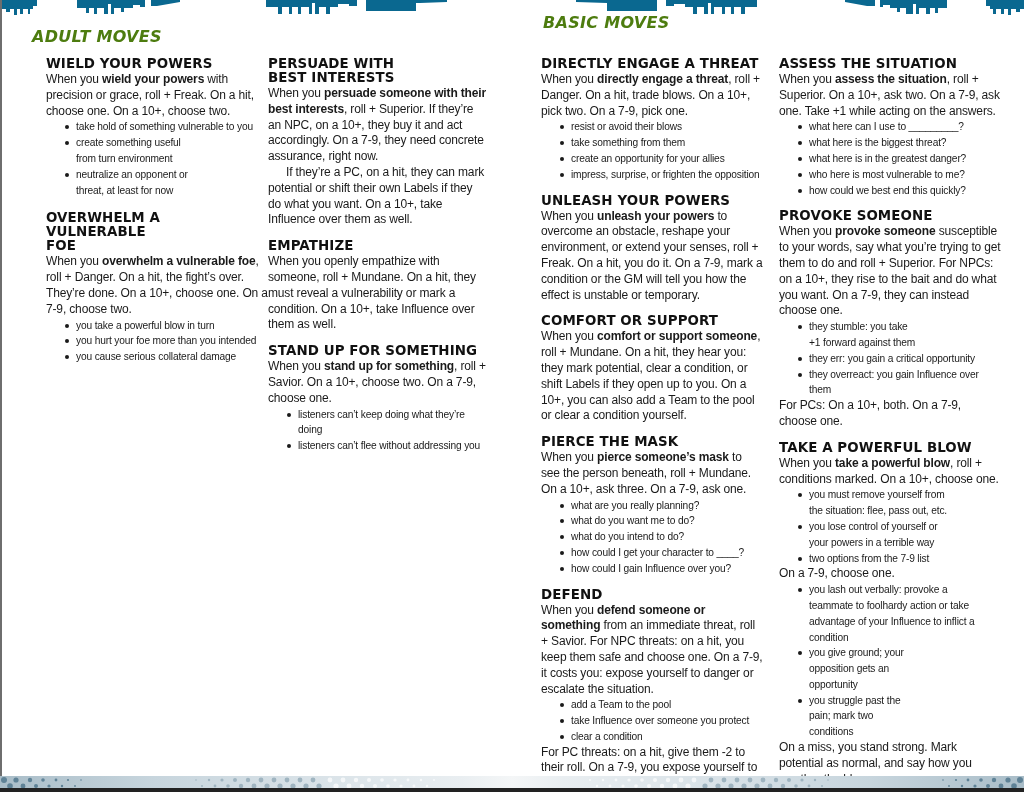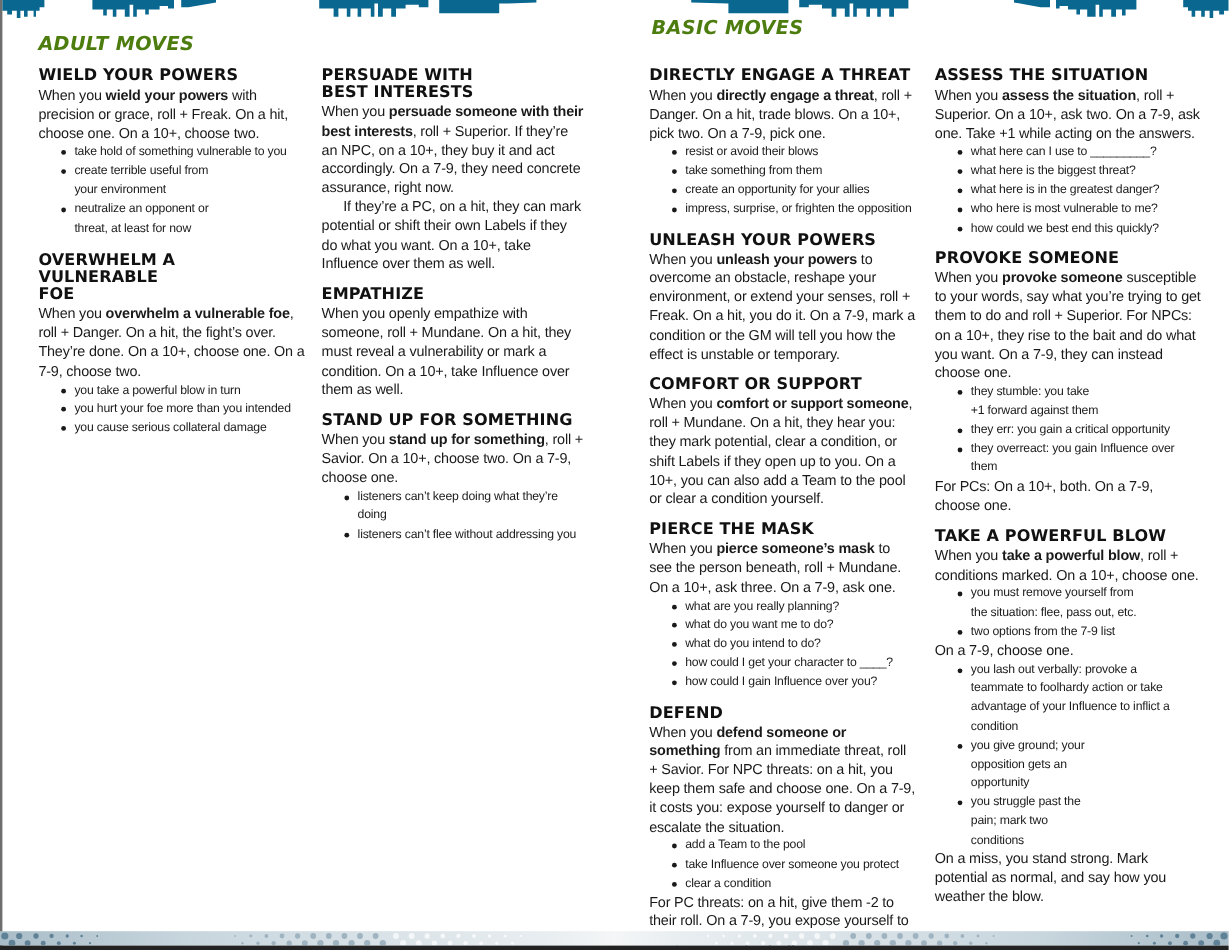--- a/index.html
+++ b/index.html
@@ -63,27 +63,27 @@
     <path d="M576,0 H657 V11 H607 V3 L576,2 Z"></path>
     <path d="M666,0 H757 V7 H745 V14 H741 V7 H734 V14 H731 V7 H725 V14 H722 V7 H714 V14 H711 V3 H708 V14 H704 V7 H697 V14 H693 V7 H685 V4 H674 V6 H666 Z"></path>
     <path d="M845,0 H875 V6 H867 L845,2 Z"></path>
     <path d="M880,0 H947 V8 H938 V13 H935 V8 H930 V14 H926 V8 H919 V14 H916 V4 H913 V14 H906 V8 H900 V12 H897 V8 H890 V5 H883 V7 H880 Z"></path>
     <path d="M986,0 H1024 V9 H1020 V12 H1016 V9 H1011 V15 H1008 V9 H1004 V14 H1001 V9 H996 V14 H993 V9 H990 V6 H986 Z"></path>
   </g>
 </svg>
 
 <h1 class="section-title" style="left:32px; top:27px;">ADULT MOVES</h1>
 
-<div class="col" style="left:32px; top:57px; width:222px;">
+<div class="col" style="left:46px; top:57px; width:222px;">
   <div class="move">
     <h2 class="move-title">WIELD YOUR POWERS</h2>
     <p class="move-body"><span>When you </span><b>wield your powers</b><span> with precision or grace, roll + Freak. On a hit, choose one. On a 10+, choose two.</span></p>
     <ul class="bullets">
       <li>take hold of something vulnerable to you</li>
-      <li style="width:120px">create terrible useful from your environment</li>
+      <li style="width:120px">create something useful from turn environment</li>
       <li style="width:120px">neutralize an opponent or threat, at least for now</li>
     </ul>
   </div>
   <div class="move" style="margin-top:13px;">
     <h2 class="move-title" style="width:130px;">OVERWHELM A VULNERABLE FOE</h2>
     <p class="move-body"><span>When you </span><b>overwhelm a vulnerable foe</b><span>, roll + Danger. On a hit, the fight’s over. They’re done. On a 10+, choose one. On a 7-9, choose two.</span></p>
     <ul class="bullets">
       <li>you take a powerful blow in turn</li>
       <li>you hurt your foe more than you intended</li>
       <li>you cause serious collateral damage</li>
@@ -177,20 +177,21 @@
       <li>they err: you gain a critical opportunity</li>
       <li>they overreact: you gain Influence over them</li>
     </ul>
     <p class="move-body">For PCs: On a 10+, both. On a 7-9, choose one.</p>
   </div>
   <div class="move">
     <h2 class="move-title">TAKE A POWERFUL BLOW</h2>
     <p class="move-body"><span>When you </span><b>take a powerful blow</b><span>, roll + conditions marked. On a 10+, choose one.</span></p>
     <ul class="bullets">
       <li style="width:145px">you must remove yourself from the situation: flee, pass out, etc.</li>
+      <li style="width:145px">you lose control of yourself or your powers in a terrible way</li>
       <li>two options from the 7-9 list</li>
     </ul>
     <p class="move-body">On a 7-9, choose one.</p>
     <ul class="bullets">
       <li style="width:170px">you lash out verbally: provoke a teammate to foolhardy action or take advantage of your Influence to inflict a condition</li>
       <li style="width:130px">you give ground; your opposition gets an opportunity</li>
       <li style="width:110px">you struggle past the pain; mark two conditions</li>
     </ul>
     <p class="move-body">On a miss, you stand strong. Mark potential as normal, and say how you weather the blow.</p>
   </div>

